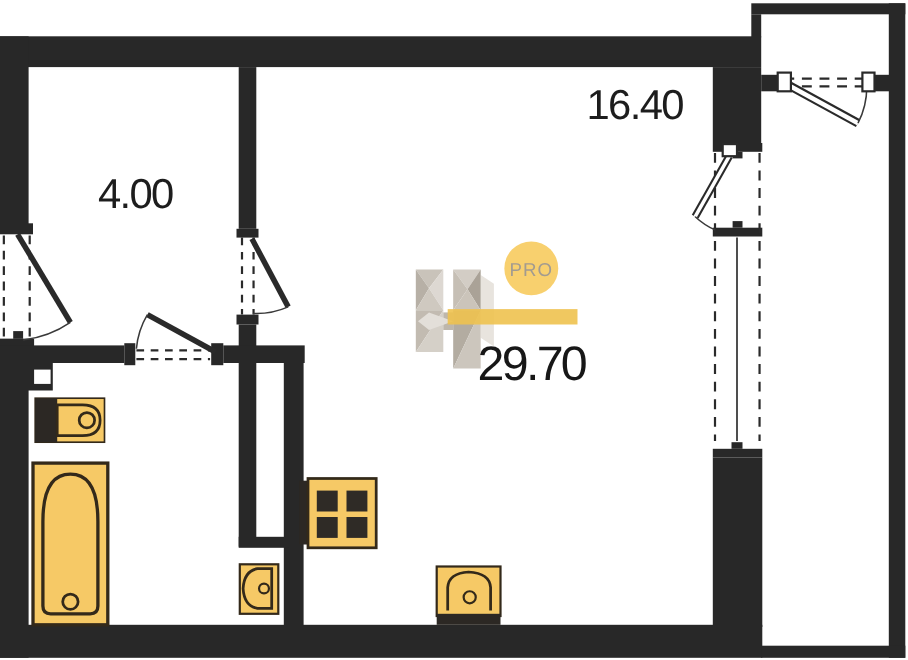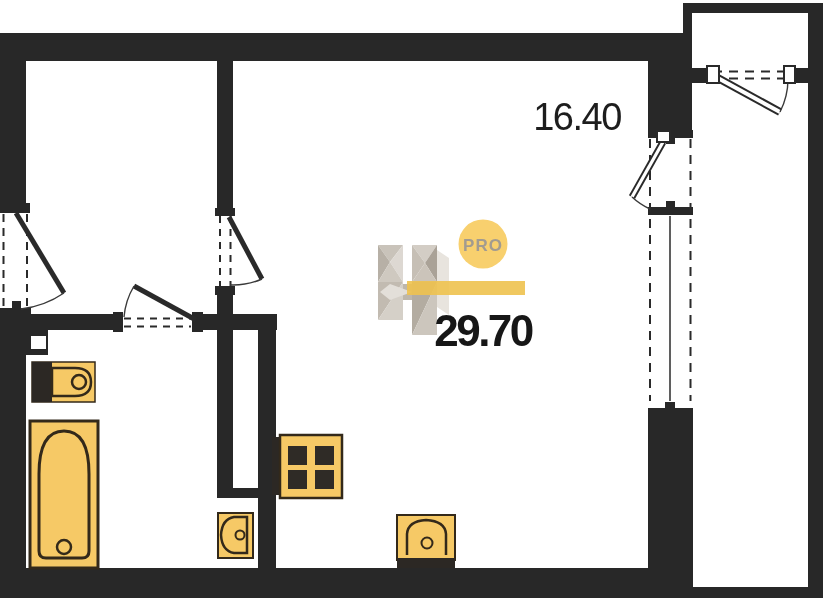--- a/index.html
+++ b/index.html
@@ -1,22 +1,22 @@
 <!DOCTYPE html>
 <html><head>
 <meta charset="utf-8">
 <style>
   html,body{margin:0;padding:0;background:#ffffff;}
   .plan{position:relative;width:825px;height:600px;background:#ffffff;overflow:hidden;
         font-family:"Liberation Sans",sans-serif;}
   .plan svg{position:absolute;left:0;top:0;}
   .lbl{position:absolute;transform:translate(-50%,-50%);font-size:38px;letter-spacing:-1.5px;
        color:#1d1d1d;white-space:nowrap;line-height:1;}
-  .lbl.total{font-size:44px;font-weight:bold;letter-spacing:-2.5px;color:#171717;}
-  .lbl.badge{font-size:17px;font-weight:bold;letter-spacing:1px;color:#a29b90;}
+  .lbl.total{font-size:44px;font-weight:normal;letter-spacing:-2.5px;color:#171717;}
+  .lbl.badge{font-size:17px;font-weight:normal;letter-spacing:1px;color:#a29b90;}
 </style>
 </head>
 <body>
 
 <div class="plan">
 
   <svg width="825" height="600" viewBox="0 0 825 600">
 
     <g fill="#282828">
       <rect x="0" y="33" width="692" height="28"></rect>
@@ -151,16 +151,17 @@
         <polygon points="412,282 437,282 412,335" fill="#b3aca1"></polygon>
         <polygon points="437,282 437,335 412,335" fill="#ccc6bd"></polygon>
         <polygon points="403,284 412,284 412,300 403,300" fill="#beb7ac"></polygon>
         <polygon points="390,284 412,292 390,300 380,292" fill="#e3dfd9"></polygon>
       </g>
       <rect x="407" y="281" width="118" height="14" fill="#eec24f" opacity="0.9"></rect>
       <circle cx="483" cy="244" r="24.5" fill="#f8d06e"></circle>
     </g>
   </svg>
 
-  <div class="lbl" style="left:577px;top:117px">16.40</div>
+  <div class="lbl" style="left:123px;top:177px">4.00</div>
+  <div class="lbl" style="left:577px;top:96px">16.40</div>
   <div class="lbl badge" style="left:483px;top:245px">PRO</div>
   <div class="lbl total" style="left:483px;top:331px">29.70</div>
 </div>
 
 </body></html>

